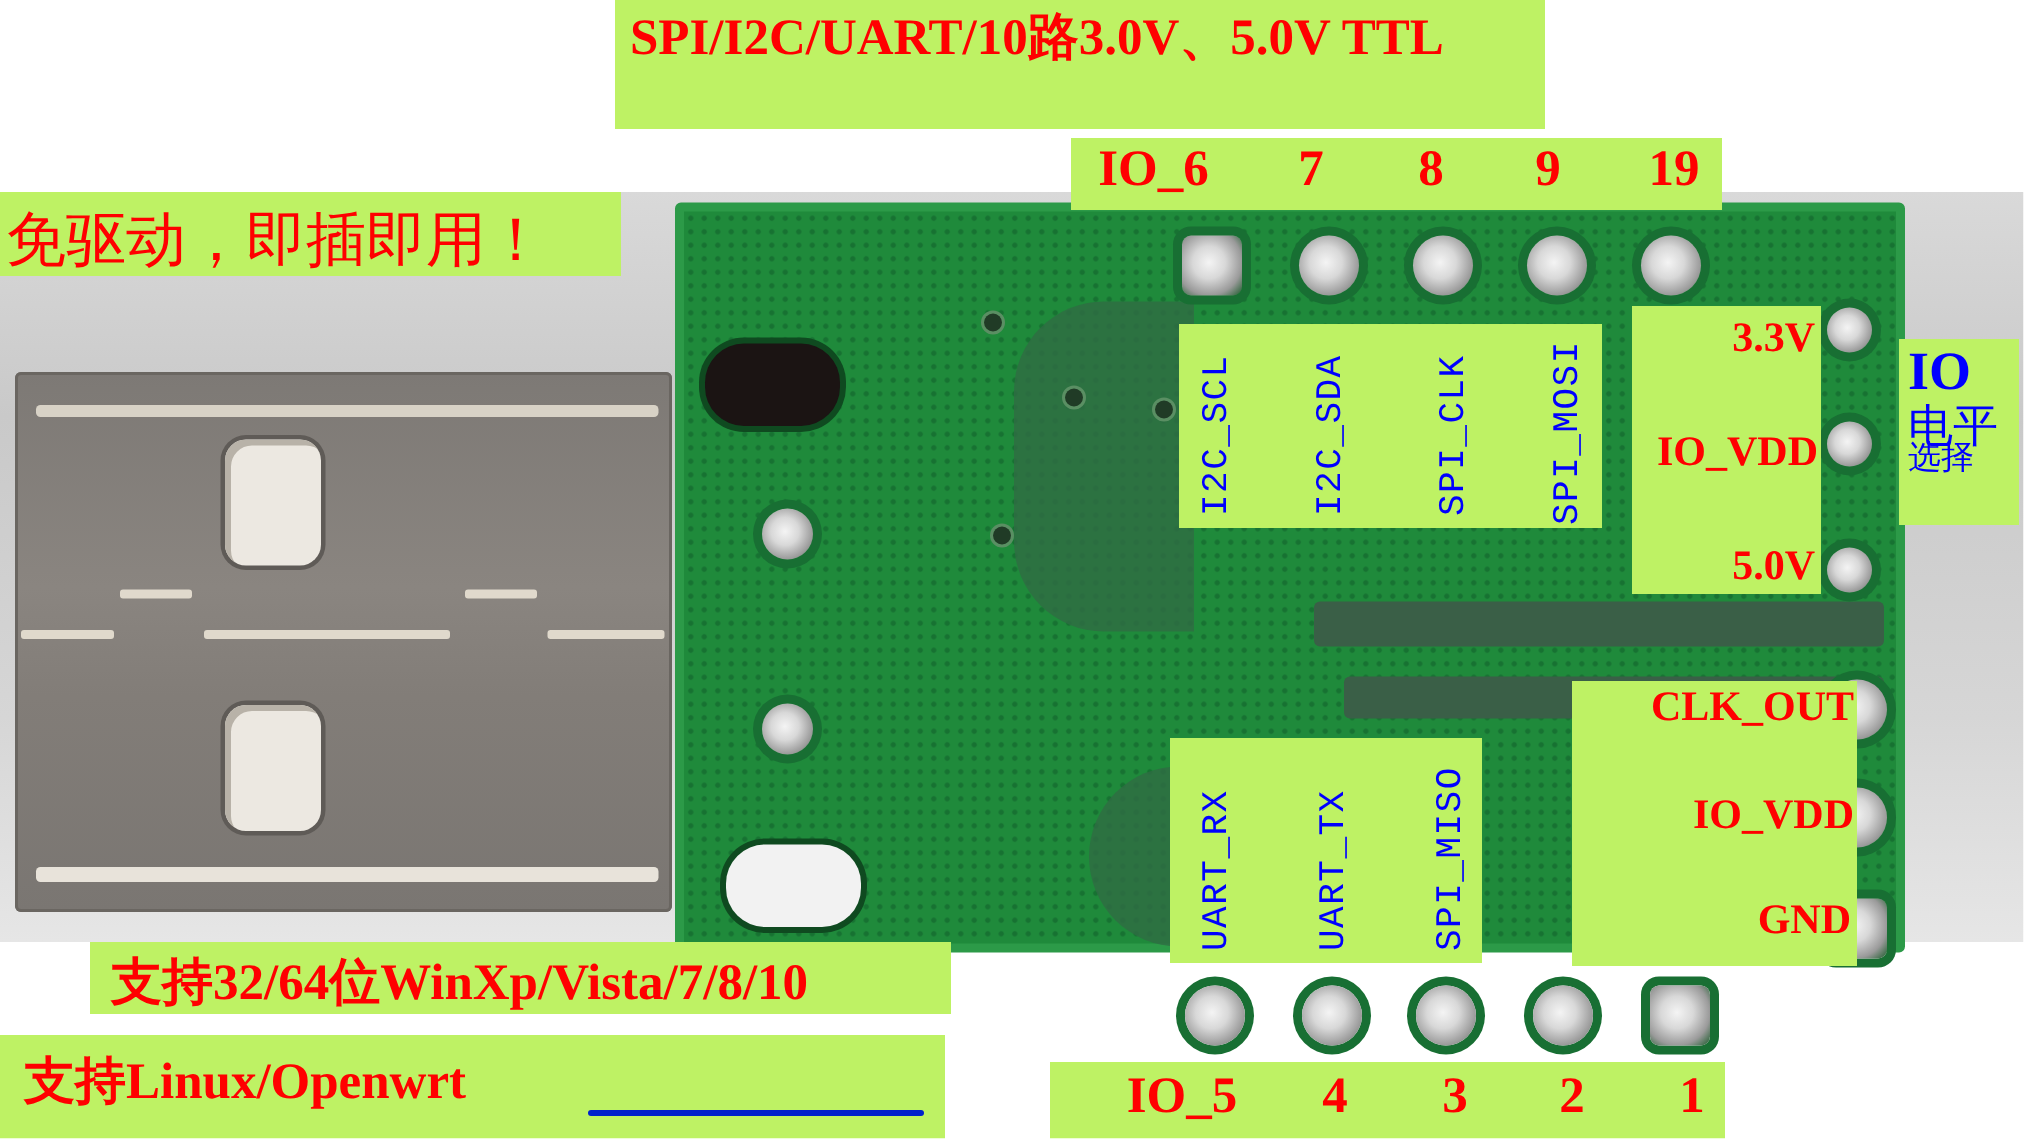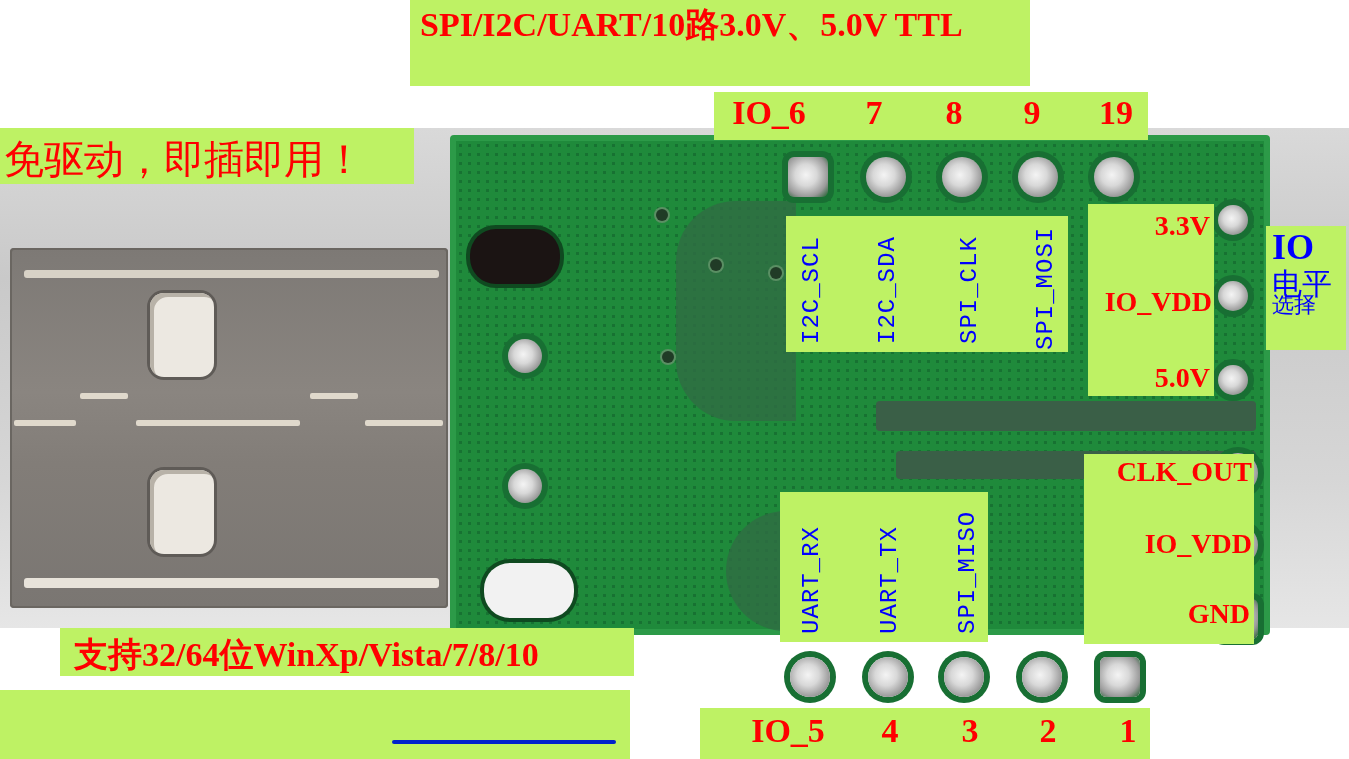--- a/index.html
+++ b/index.html
@@ -130,21 +130,21 @@
   <div class="abs red bold" style="right:2px; top:82px; font-size:28px; white-space:nowrap;">IO_VDD</div>
   <div class="abs red bold" style="right:4px; top:158px; font-size:28px;">5.0V</div>
 </div>
 
 <div class="abs label-box" style="left:1266px; top:226px; width:80px; height:124px;">
   <div class="abs blue bold" style="left:6px; top:0; font-size:36px;">IO</div>
   <div class="abs blue cn" style="left:6px; top:38px; font-size:30px;">电平</div>
   <div class="abs blue cn" style="left:6px; top:64px; font-size:22px;">选择</div>
 </div>
 
-<div class="abs label-box" style="left:1048px; top:454px; width:170px; height:190px;margin-left:36px;">
+<div class="abs label-box" style="left:1048px; top:454px; width:190px; height:190px;">
   <div class="abs red bold" style="right:2px; top:2px; font-size:28px; white-space:nowrap;">CLK_OUT</div>
   <div class="abs red bold" style="right:2px; top:74px; font-size:28px; white-space:nowrap;">IO_VDD</div>
   <div class="abs red bold" style="right:4px; top:144px; font-size:28px;">GND</div>
 </div>
 
 <div class="abs label-box" style="left:780px; top:492px; width:208px; height:150px;">
   <div class="abs vert" style="left:18px; top:22px; height:120px;">UART_RX</div>
   <div class="abs vert" style="left:96px; top:22px; height:120px;">UART_TX</div>
   <div class="abs vert" style="left:174px; top:2px; height:140px;">SPI_MISO</div>
 </div>
@@ -154,14 +154,15 @@
   <div class="abs pinnum" style="left:170px; top:4px; width:40px;">4</div>
   <div class="abs pinnum" style="left:250px; top:4px; width:40px;">3</div>
   <div class="abs pinnum" style="left:328px; top:4px; width:40px;">2</div>
   <div class="abs pinnum" style="left:408px; top:4px; width:40px;">1</div>
 </div>
 
 <div class="abs label-box" style="left:60px; top:628px; width:574px; height:48px;">
   <div class="abs red bold" style="left:14px; top:4px; font-size:34px; white-space:nowrap;">支持32/64位WinXp/Vista/7/8/10</div>
 </div>
 <div class="abs label-box" style="left:0; top:690px; width:630px; height:69px;">
+  <div class="abs red bold" style="left:16px; top:8px; font-size:34px; white-space:nowrap;">支持Linux/Openwrt</div>
   <div class="abs" style="left:392px; top:50px; width:224px; height:4px; background:#0022cc; border-radius:2px;"></div>
 </div>
 
 </body></html>

